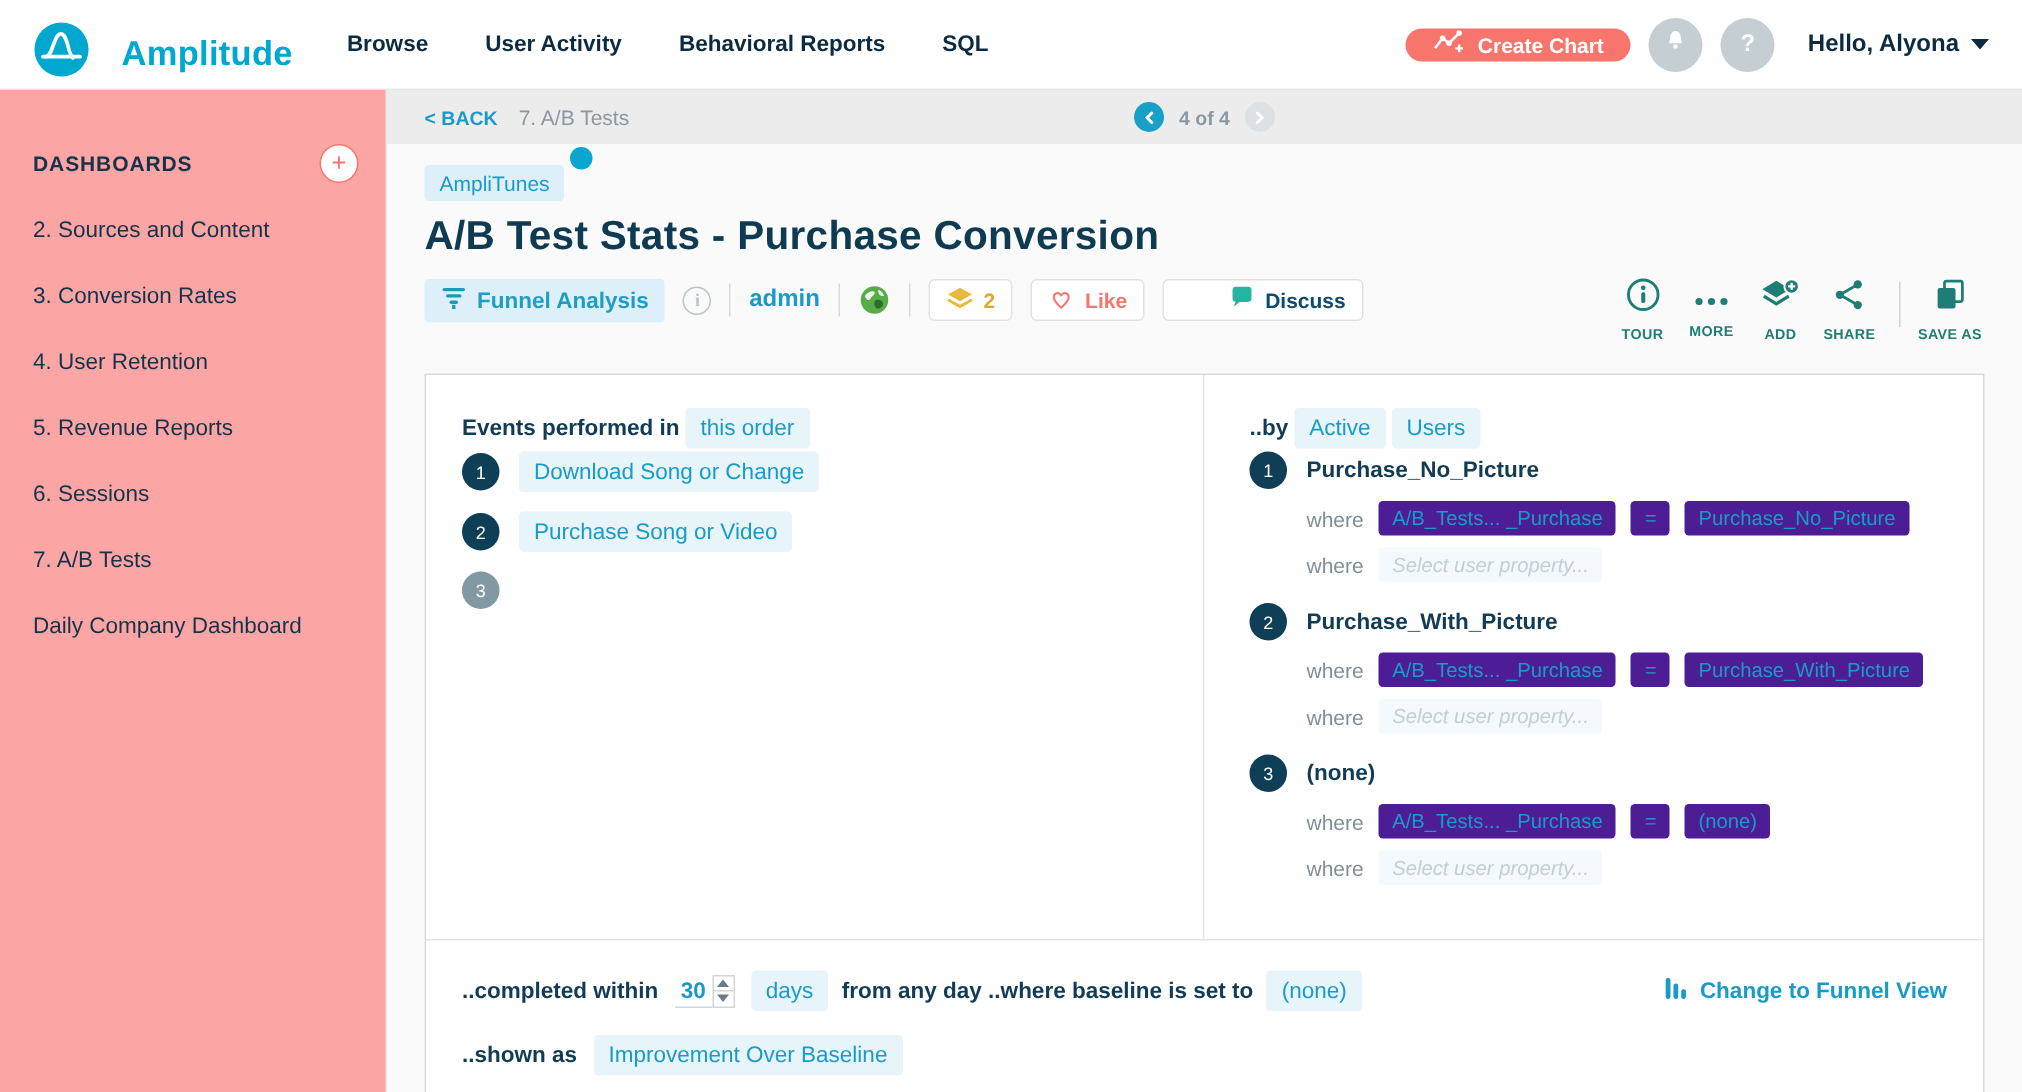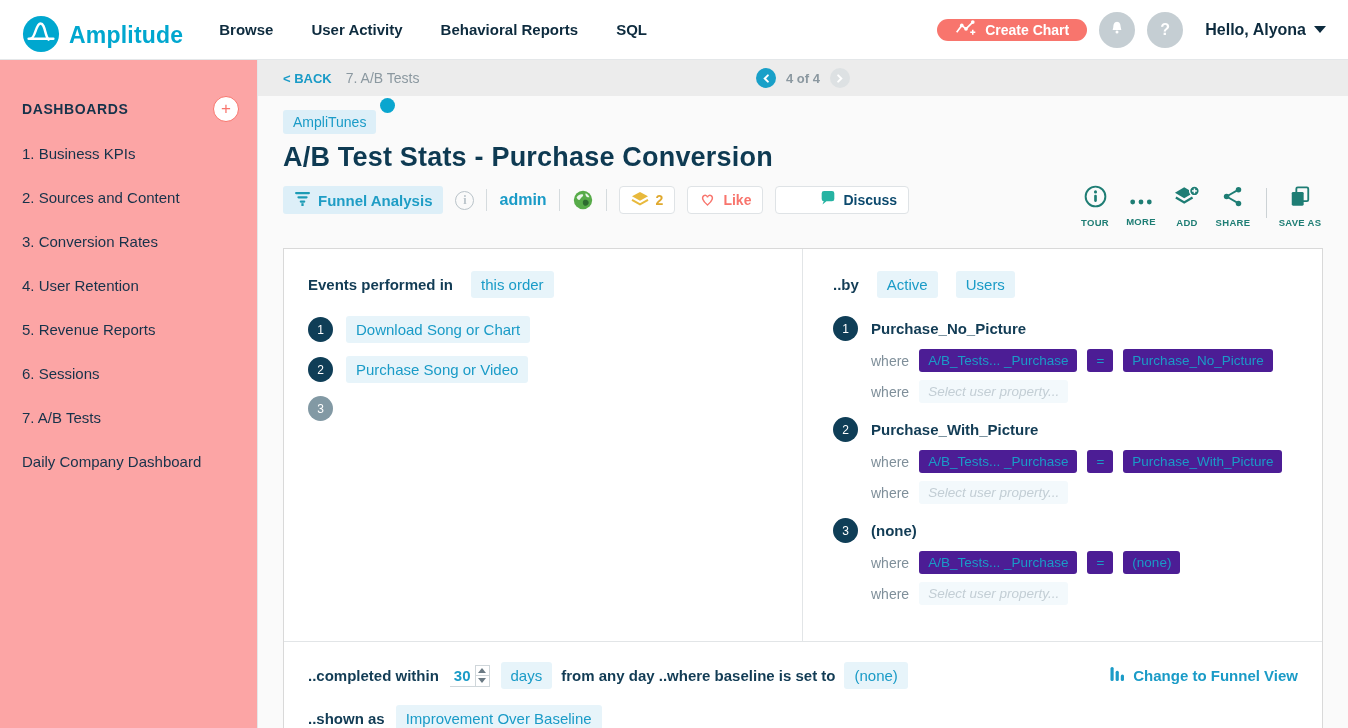--- a/index.html
+++ b/index.html
@@ -2,21 +2,21 @@
 <html><head>
 <meta charset="utf-8">
 <style>
   * { margin:0; padding:0; box-sizing:border-box; }
   html,body { width:1348px; height:728px; overflow:hidden; background:#fff;
     font-family:"Liberation Sans", sans-serif; color:#16384e; }
 
   
   .navbar { height:60px; background:#fff; border-bottom:1px solid #e4e7e9;
     display:flex; align-items:center; padding:0 22px; }
-  .brand { display:flex; align-items:center; gap:9px; cursor:pointer;margin-top:12px; }
+  .brand { display:flex; align-items:center; gap:21px; cursor:pointer;margin-top:12px; }
   .brand-name { color:#00a7cf; font-size:23px; font-weight:700; letter-spacing:.2px; }
   .nav-links { display:flex; gap:38px; margin-left:36px; }
   .nav-link { font-size:15px; font-weight:700; color:#0d2b3e; cursor:pointer; }
   .nav-right { margin-left:auto; display:flex; align-items:center; gap:12px; }
   .create-chart { display:flex; align-items:center; gap:8px; background:#f8756d;
     border:none; color:#fff; font-size:14px; font-weight:600; border-radius:20px;
     padding:0 18px; height:22px; cursor:pointer; font-family:inherit; }
   .icon-circle { width:36px; height:36px; border-radius:50%; background:#c5ced3;
     display:flex; align-items:center; justify-content:center; cursor:pointer;
     color:#fff; font-weight:700; font-size:16px; }
@@ -81,21 +81,21 @@
   .action-btn { width:46px; display:flex; flex-direction:column; align-items:center;
     gap:5px; cursor:pointer; color:#1e7d74; }
   .action-label { font-size:9.5px; font-weight:700; letter-spacing:.3px; color:#1e7d74; }
   .action-div { width:1px; height:30px; background:#ccd2d5; margin:3px 10px 0 10px; }
 
   
   .card { background:#fff; border:1px solid #d9d9d9; margin-top:20px; }
   .panels { display:flex; min-height:330px; }
   .panel-left { width:50%; border-right:1px solid #e2e5e7; padding:22px 24px; }
   .panel-right { width:50%; padding:22px 24px 22px 30px; }
-  .panel-heading { display:flex; align-items:center; gap:18px; margin-bottom:18px; }
+  .panel-heading { display:flex; align-items:center; gap:4px; margin-bottom:2px; }
   .bold-label { font-size:15px; font-weight:700; color:#123c55; }
   .blue-pill { display:inline-block; background:#e7f4fa; color:#1a9bc7; font-size:15px;
     padding:5px 10px; border-radius:3px; cursor:pointer; }
   .ghost-pill { display:inline-block; background:#f3f9fc; color:#bcc9d0; font-size:15px;
     font-style:italic; padding:5px 10px; border-radius:3px; cursor:pointer; min-width:160px; }
   .step-row { display:flex; align-items:center; gap:13px; margin-bottom:13px; }
   .step-circle { width:25px; height:25px; border-radius:50%; background:#0f3e57;
     color:#fff; font-size:12px; display:flex; align-items:center; justify-content:center;
     flex:none; }
   .step-circle.gray { background:#8299a4; }
@@ -179,21 +179,20 @@
   </div>
 </header>
 
 <div class="app-body">
 
   <aside class="sidebar">
     <div class="sidebar-header">
       <span class="sidebar-title">DASHBOARDS</span>
       <button class="plus-btn">+</button>
     </div>
-    <div class="sidebar-item">1. Business KPIs</div>
     <div class="sidebar-item">2. Sources and Content</div>
     <div class="sidebar-item">3. Conversion Rates</div>
     <div class="sidebar-item">4. User Retention</div>
     <div class="sidebar-item">5. Revenue Reports</div>
     <div class="sidebar-item">6. Sessions</div>
     <div class="sidebar-item">7. A/B Tests</div>
     <div class="sidebar-item">Daily Company Dashboard</div>
   </aside>
 
   <main class="main">
@@ -335,21 +334,21 @@
       <div class="card">
         <div class="panels">
 
           <div class="panel-left">
             <div class="panel-heading">
               <span class="bold-label">Events performed in</span>
               <span class="blue-pill">this order</span>
             </div>
             <div class="step-row">
               <span class="step-circle">1</span>
-              <span class="blue-pill">Download Song or Chart</span>
+              <span class="blue-pill">Download Song or Change</span>
             </div>
             <div class="step-row">
               <span class="step-circle">2</span>
               <span class="blue-pill">Purchase Song or Video</span>
             </div>
             <div class="step-row">
               <span class="step-circle gray">3</span>
             </div>
           </div>
 

